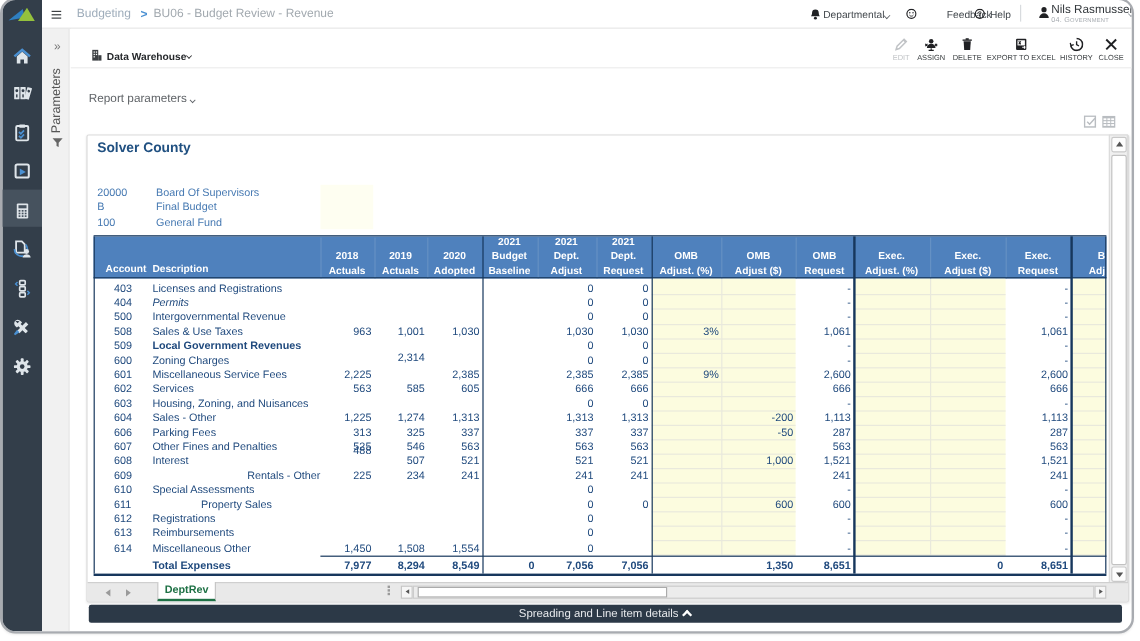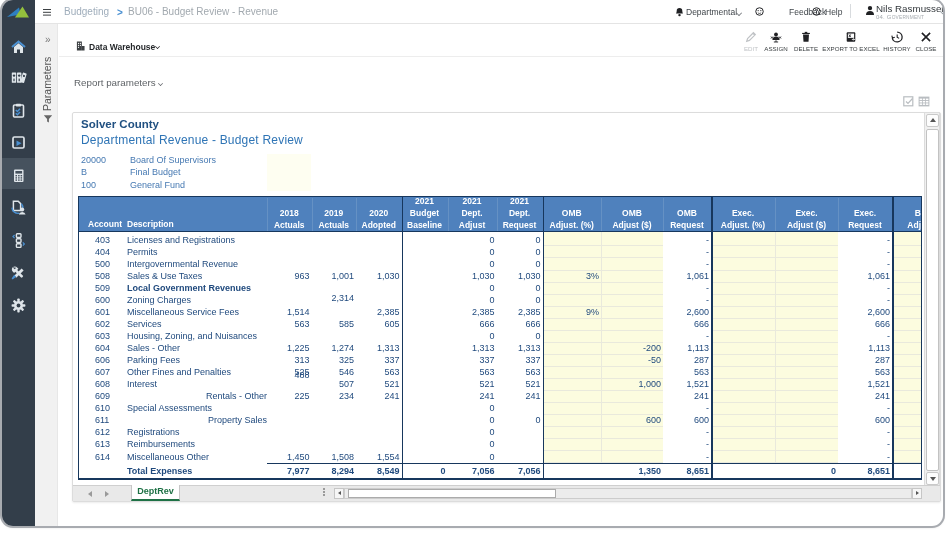--- a/index.html
+++ b/index.html
@@ -201,21 +201,20 @@
       <rect x="8" y="2.6" width="2.4" height="1.5" fill="#fff"></rect>
 <rect x="1.6" y="5" width="2.4" height="1.5" fill="#fff"></rect>
       <rect x="4.8" y="5" width="2.4" height="1.5" fill="#fff"></rect>
       <rect x="8" y="5" width="2.4" height="1.5" fill="#fff"></rect>
 <rect x="1.6" y="7.4" width="2.4" height="1.5" fill="#fff"></rect>
       <rect x="4.8" y="7.4" width="2.4" height="1.5" fill="#fff"></rect>
       <rect x="8" y="7.4" width="2.4" height="1.5" fill="#fff"></rect>
     </svg>
 <div class="card">
 <div class="abs" style="left:8px;top:5px;font-size:11.5px;font-weight:bold;color:#205081;">Solver County</div>
-<div class="abs" style="left:8px;top:20px;font-size:12px;color:#2e74b5;letter-spacing:.2px;">Departmental Revenue - Budget Review</div>
 <div class="abs yel" style="left:194px;top:41px;width:44px;height:37px;opacity:.45;"></div>
 <div class="abs" style="left:8px;top:42.0px;font-size:9px;color:#4679b2;">20000</div>
 <div class="abs" style="left:57px;top:42.0px;font-size:9px;color:#4679b2;">Board Of Supervisors</div>
 <div class="abs" style="left:8px;top:54.3px;font-size:9px;color:#4679b2;">B</div>
 <div class="abs" style="left:57px;top:54.3px;font-size:9px;color:#4679b2;">Final Budget</div>
 <div class="abs" style="left:8px;top:66.6px;font-size:9px;color:#4679b2;">100</div>
 <div class="abs" style="left:57px;top:66.6px;font-size:9px;color:#4679b2;">General Fund</div>
 </div>
 <div class="abs" style="left:76px;top:197px;width:844px;height:283px;">
 <div class="abs hdr" style="left:0;top:0;width:844px;height:35px;"></div>
@@ -331,21 +330,21 @@
 <div class="abs hdr" style="left:762.0px;top:22.7px;width:50.0px;background:none;text-align:center;">Request</div>
 <div class="abs hdr" style="left:814px;top:10.6px;width:29px;background:none;text-align:right;overflow:hidden;">B</div>
 <div class="abs hdr" style="left:814px;top:22.5px;width:29px;background:none;text-align:right;overflow:hidden;">Adj</div>
 <div class="abs num" style="left:17px;top:36.80px;width:30px;text-align:left;line-height:12.1px;">403</div>
 <div class="abs num" style="left:49px;top:36.80px;width:140px;text-align:left;line-height:12.1px;white-space:nowrap;">Licenses and Registrations</div>
 <div class="abs num" style="left:371.5px;top:36.80px;width:45.0px;line-height:12.1px;">0</div>
 <div class="abs num" style="left:420.5px;top:36.80px;width:42.0px;line-height:12.1px;">0</div>
 <div class="abs num" style="left:587.0px;top:36.80px;width:44.0px;line-height:12.1px;">-</div>
 <div class="abs num" style="left:762.0px;top:36.80px;width:50.0px;line-height:12.1px;">-</div>
 <div class="abs num" style="left:17px;top:48.84px;width:30px;text-align:left;line-height:12.1px;">404</div>
-<div class="abs num" style="left:49px;top:48.84px;width:140px;text-align:left;line-height:12.1px;white-space:nowrap;">Permits</div>
+<div class="abs num" style="left:49px;top:48.84px;width:140px;text-align:left;line-height:12.1px;white-space:nowrap;font-style:italic;">Permits</div>
 <div class="abs num" style="left:371.5px;top:48.84px;width:45.0px;line-height:12.1px;">0</div>
 <div class="abs num" style="left:420.5px;top:48.84px;width:42.0px;line-height:12.1px;">0</div>
 <div class="abs num" style="left:587.0px;top:48.84px;width:44.0px;line-height:12.1px;">-</div>
 <div class="abs num" style="left:762.0px;top:48.84px;width:50.0px;line-height:12.1px;">-</div>
 <div class="abs num" style="left:17px;top:60.88px;width:30px;text-align:left;line-height:12.1px;">500</div>
 <div class="abs num" style="left:49px;top:60.88px;width:140px;text-align:left;line-height:12.1px;white-space:nowrap;">Intergovernmental Revenue</div>
 <div class="abs num" style="left:371.5px;top:60.88px;width:45.0px;line-height:12.1px;">0</div>
 <div class="abs num" style="left:420.5px;top:60.88px;width:42.0px;line-height:12.1px;">0</div>
 <div class="abs num" style="left:587.0px;top:60.88px;width:44.0px;line-height:12.1px;">-</div>
 <div class="abs num" style="left:762.0px;top:60.88px;width:50.0px;line-height:12.1px;">-</div>
@@ -366,21 +365,21 @@
 <div class="abs num" style="left:587.0px;top:84.96px;width:44.0px;line-height:12.1px;">-</div>
 <div class="abs num" style="left:762.0px;top:84.96px;width:50.0px;line-height:12.1px;">-</div>
 <div class="abs num" style="left:17px;top:97.00px;width:30px;text-align:left;line-height:12.1px;">600</div>
 <div class="abs num" style="left:49px;top:97.00px;width:140px;text-align:left;line-height:12.1px;white-space:nowrap;">Zoning Charges</div>
 <div class="abs num" style="left:371.5px;top:97.00px;width:45.0px;line-height:12.1px;">0</div>
 <div class="abs num" style="left:420.5px;top:97.00px;width:42.0px;line-height:12.1px;">0</div>
 <div class="abs num" style="left:587.0px;top:97.00px;width:44.0px;line-height:12.1px;">-</div>
 <div class="abs num" style="left:762.0px;top:97.00px;width:50.0px;line-height:12.1px;">-</div>
 <div class="abs num" style="left:17px;top:109.04px;width:30px;text-align:left;line-height:12.1px;">601</div>
 <div class="abs num" style="left:49px;top:109.04px;width:140px;text-align:left;line-height:12.1px;white-space:nowrap;">Miscellaneous Service Fees</div>
-<div class="abs num" style="left:191.0px;top:109.04px;width:40.5px;line-height:12.1px;">1,514</div>
+<div class="abs num" style="left:191.0px;top:109.04px;width:40.5px;line-height:12.1px;">2,225</div>
 <div class="abs num" style="left:235.5px;top:95px;width:40.5px;line-height:12.1px;">2,314</div>
 <div class="abs num" style="left:280.0px;top:109.04px;width:41.5px;line-height:12.1px;">2,385</div>
 <div class="abs num" style="left:371.5px;top:109.04px;width:45.0px;line-height:12.1px;">2,385</div>
 <div class="abs num" style="left:420.5px;top:109.04px;width:42.0px;line-height:12.1px;">2,385</div>
 <div class="abs num" style="left:466.5px;top:109.04px;width:54.5px;line-height:12.1px;">9%</div>
 <div class="abs num" style="left:587.0px;top:109.04px;width:44.0px;line-height:12.1px;">2,600</div>
 <div class="abs num" style="left:762.0px;top:109.04px;width:50.0px;line-height:12.1px;">2,600</div>
 <div class="abs num" style="left:17px;top:121.08px;width:30px;text-align:left;line-height:12.1px;">602</div>
 <div class="abs num" style="left:49px;top:121.08px;width:140px;text-align:left;line-height:12.1px;white-space:nowrap;">Services</div>
 <div class="abs num" style="left:191.0px;top:121.08px;width:40.5px;line-height:12.1px;">563</div>
@@ -443,21 +442,21 @@
 <div class="abs num" style="left:371.5px;top:193.32px;width:45.0px;line-height:12.1px;">241</div>
 <div class="abs num" style="left:420.5px;top:193.32px;width:42.0px;line-height:12.1px;">241</div>
 <div class="abs num" style="left:587.0px;top:193.32px;width:44.0px;line-height:12.1px;">241</div>
 <div class="abs num" style="left:762.0px;top:193.32px;width:50.0px;line-height:12.1px;">241</div>
 <div class="abs num" style="left:17px;top:205.36px;width:30px;text-align:left;line-height:12.1px;">610</div>
 <div class="abs num" style="left:49px;top:205.36px;width:140px;text-align:left;line-height:12.1px;white-space:nowrap;">Special Assessments</div>
 <div class="abs num" style="left:371.5px;top:205.36px;width:45.0px;line-height:12.1px;">0</div>
 <div class="abs num" style="left:587.0px;top:205.36px;width:44.0px;line-height:12.1px;">-</div>
 <div class="abs num" style="left:762.0px;top:205.36px;width:50.0px;line-height:12.1px;">-</div>
 <div class="abs num" style="left:17px;top:217.40px;width:30px;text-align:left;line-height:12.1px;">611</div>
-<div class="abs num" style="left:49px;top:217.40px;width:140px;text-align:right;line-height:12.1px;white-space:nowrap;">Property Sales</div>
+<div class="abs num" style="left:49px;top:217.40px;width:140px;text-align:center;line-height:12.1px;white-space:nowrap;">Property Sales</div>
 <div class="abs num" style="left:371.5px;top:217.40px;width:45.0px;line-height:12.1px;">0</div>
 <div class="abs num" style="left:420.5px;top:217.40px;width:42.0px;line-height:12.1px;">0</div>
 <div class="abs num" style="left:525.0px;top:217.40px;width:58.0px;line-height:12.1px;">600</div>
 <div class="abs num" style="left:587.0px;top:217.40px;width:44.0px;line-height:12.1px;">600</div>
 <div class="abs num" style="left:762.0px;top:217.40px;width:50.0px;line-height:12.1px;">600</div>
 <div class="abs num" style="left:17px;top:229.44px;width:30px;text-align:left;line-height:12.1px;">612</div>
 <div class="abs num" style="left:49px;top:229.44px;width:140px;text-align:left;line-height:12.1px;white-space:nowrap;">Registrations</div>
 <div class="abs num" style="left:371.5px;top:229.44px;width:45.0px;line-height:12.1px;">0</div>
 <div class="abs num" style="left:587.0px;top:229.44px;width:44.0px;line-height:12.1px;">-</div>
 <div class="abs num" style="left:762.0px;top:229.44px;width:50.0px;line-height:12.1px;">-</div>
@@ -496,12 +495,13 @@
 <div class="abs tri" style="left:86px;top:490.5px;border-top:3px solid transparent;border-bottom:3px solid transparent;border-right:4px solid #9a9a9a;"></div>
 <div class="abs tri" style="left:103px;top:490.5px;border-top:3px solid transparent;border-bottom:3px solid transparent;border-left:4px solid #9a9a9a;"></div>
 <div class="abs" style="left:129px;top:485px;width:49px;height:16px;background:#fff;border-left:1px solid #c6c6c6;border-right:1px solid #c6c6c6;border-bottom:2px solid #1e7145;font-size:9px;font-weight:bold;color:#1e7145;text-align:center;line-height:13px;">DeptRev</div>
 <div class="abs" style="left:321px;top:488px;width:2px;height:2px;background:#9a9a9a;box-shadow:0 3px 0 #9a9a9a,0 6px 0 #9a9a9a;"></div>
 <div class="abs" style="left:332px;top:487.5px;width:10px;height:11px;background:#f6f6f6;border:1px solid #c6c6c6;"></div>
 <div class="abs tri" style="left:335.5px;top:490.5px;border-top:2.5px solid transparent;border-bottom:2.5px solid transparent;border-right:3.5px solid #555;"></div>
 <div class="abs" style="left:342px;top:487.5px;width:568px;height:11px;background:#ececec;border:1px solid #cccccc;"></div>
 <div class="abs" style="left:346px;top:488.5px;width:208px;height:9px;background:#fff;border:1px solid #ababab;"></div>
 <div class="abs" style="left:910px;top:487.5px;width:10px;height:11px;background:#f6f6f6;border:1px solid #c6c6c6;"></div>
 <div class="abs tri" style="left:914px;top:490.5px;border-top:2.5px solid transparent;border-bottom:2.5px solid transparent;border-left:3.5px solid #555;"></div>
+<div class="spreadbar">Spreading and Line item details &nbsp;<span style="display:inline-block;width:6px;height:6px;border-left:2px solid #fff;border-top:2px solid #fff;transform:rotate(45deg) translateY(2px);"></span></div>
 </div>
 </body></html>

